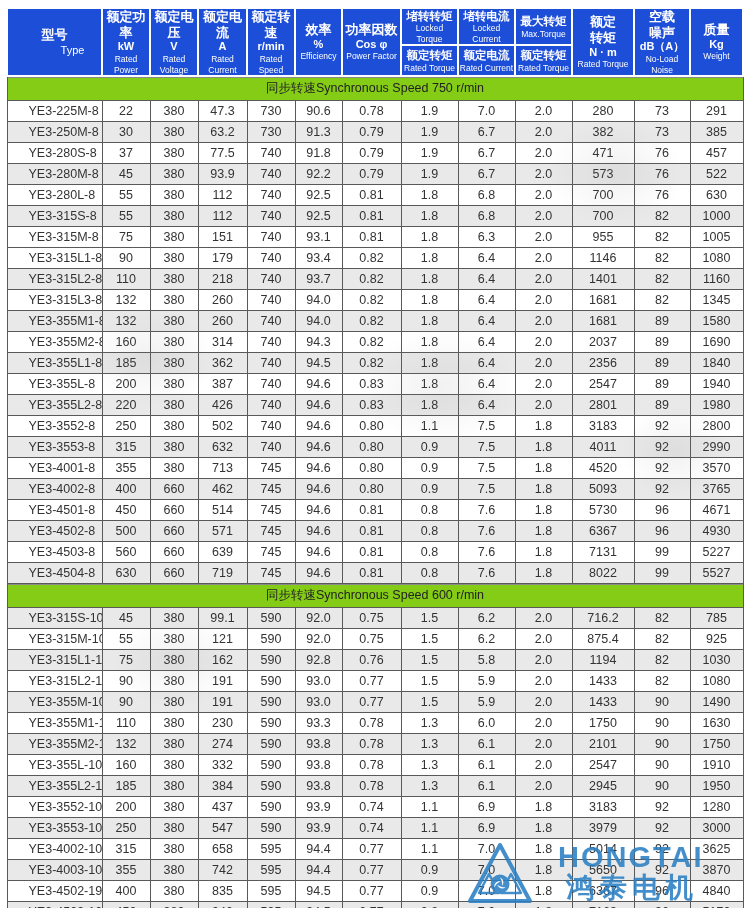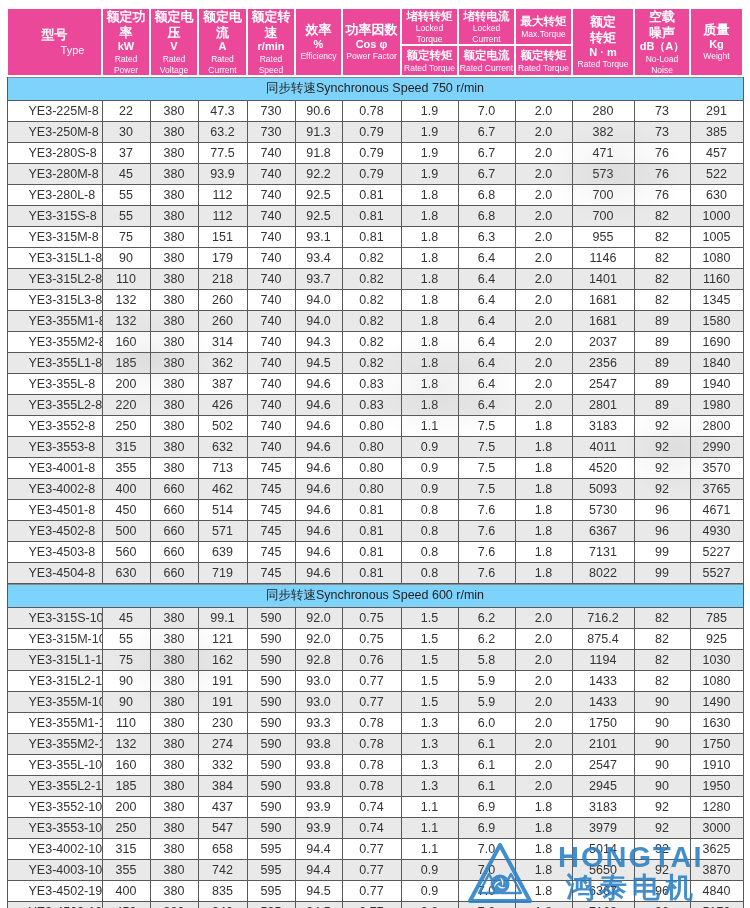--- a/index.html
+++ b/index.html
@@ -7,40 +7,40 @@
     width:750px; height:908px; background:#ffffff; position:relative; overflow:hidden;
     font-family:"Liberation Sans","DejaVu Sans",sans-serif;
   }
   .sheet { position:relative; width:750px; height:908px; }
 
   table.spec {
     border-collapse:collapse; table-layout:fixed; width:736px;
     margin:7px auto 0 auto; position:relative; z-index:2;
   }
   thead th {
-    background:#ec4899; color:#fff; border:2px solid #ffffff;
+    background:#1d4ed8; color:#fff; border:2px solid #ffffff;
     padding:0; vertical-align:middle; text-align:center; font-weight:bold;
   }
   thead tr { height:31px; }
   .h-zh  { font-size:13px; line-height:1.2; }
   .h-unit{ font-size:11px; line-height:1.25; }
   .h-en  { font-size:8.5px; font-weight:normal; line-height:1.25; }
   .h-en-type { font-size:11px; font-weight:normal; line-height:1.3;padding-left:36px; }
   .h-zh-s{ font-size:11.5px; line-height:1.25; }
   .h-en-s{ font-size:8.5px; font-weight:normal; line-height:1.2; }
 
   tbody td {
     border:1px solid #595959; height:20px; padding:0;
     font-size:12.5px; color:#333; text-align:center; background:#fff;
     white-space:nowrap; overflow:hidden;
   }
   tbody tr.shaded td { background:#e9e9e9; }
   tbody td.type { text-align:left; padding-left:21px; }
   tbody tr.section td {
-    height:23px; background:#7dd3fc; color:#222; font-size:12.5px;
+    height:23px; background:#84cc16; color:#222; font-size:12.5px;
     box-shadow:inset 0 1px 0 #8a8a8a; text-align:center;
   }
 
   
   .blob { position:absolute; z-index:3; pointer-events:none;
     background:radial-gradient(closest-side, rgba(120,120,120,0.10), rgba(120,120,120,0) 72%); }
   .b1 { left:60px;  top:280px; width:180px; height:140px; }
   .b2 { left:520px; top:90px;  width:190px; height:150px; }
   .b3 { left:600px; top:380px; width:150px; height:130px; }
   .b4 { left:90px;  top:590px; width:170px; height:130px; }

